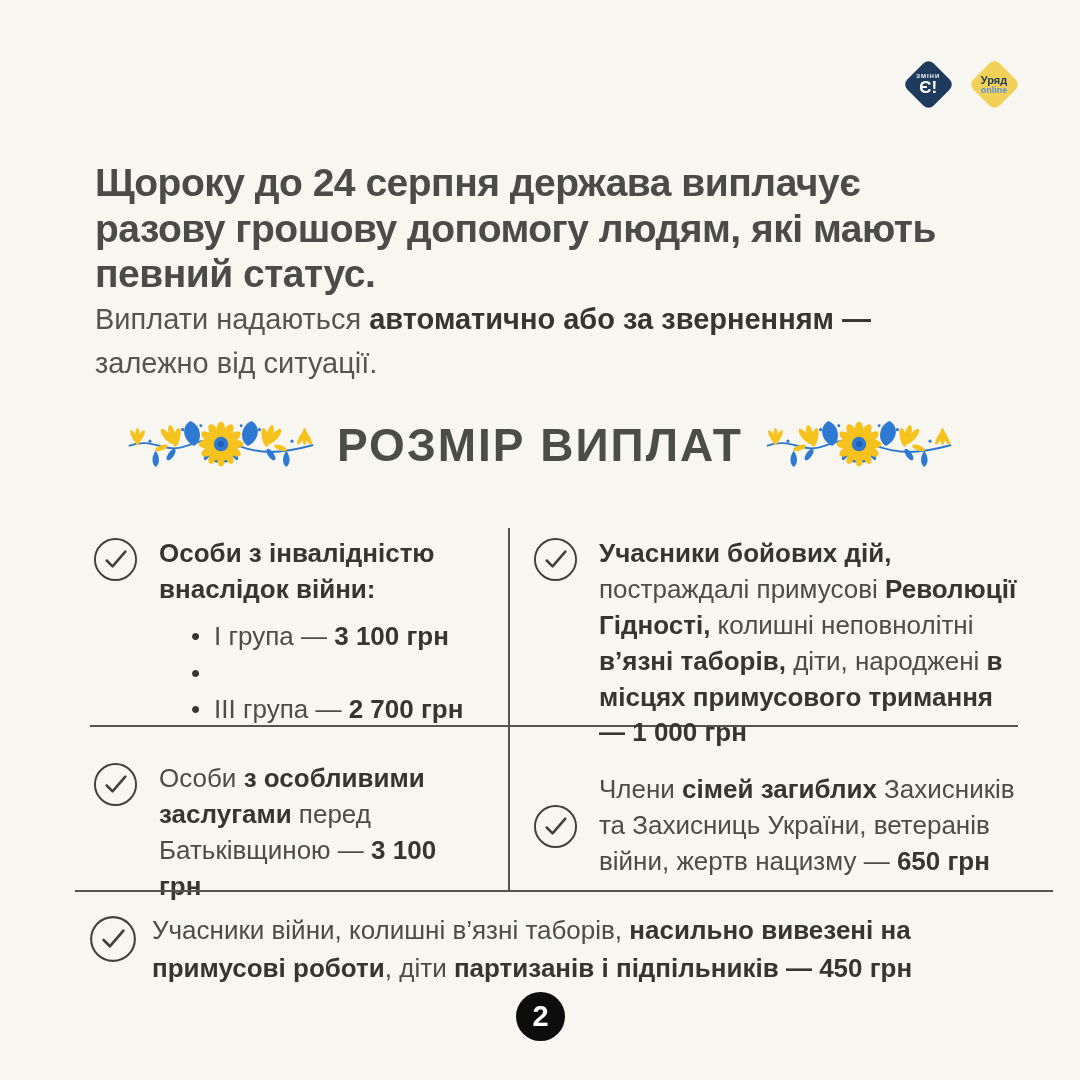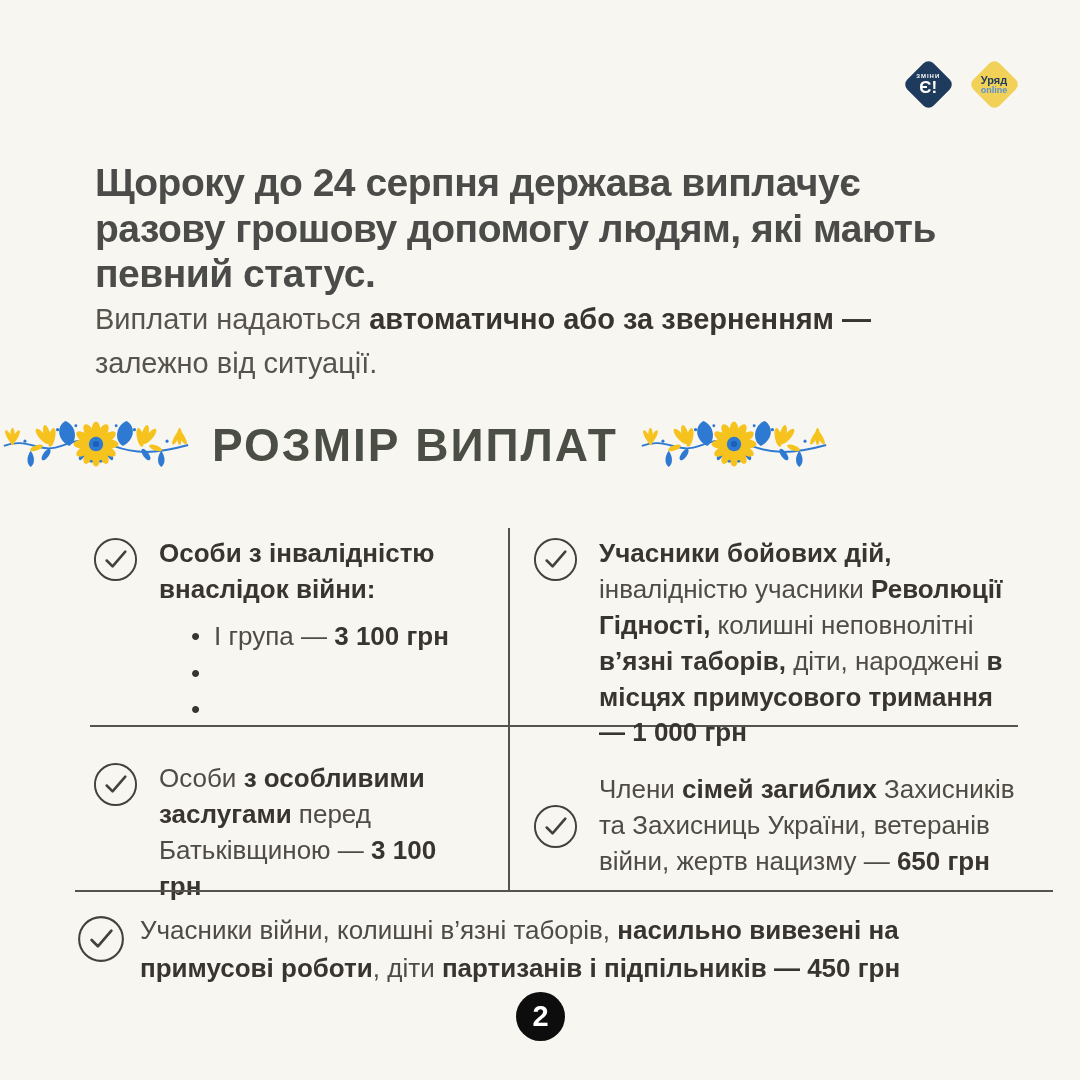--- a/index.html
+++ b/index.html
@@ -35,21 +35,21 @@
     font-size:39px; font-weight:700; color:#4b4b49; line-height:1.17; letter-spacing:-0.5px;
   }
   .subtitle {
     position:absolute; left:95px; top:298px; width:800px;
     font-size:29px; color:#57534d; line-height:1.5;
   }
 
   
   .section-row {
     position:absolute; top:416px; left:0; width:1080px;
-    display:flex; align-items:center; justify-content:flex-start; gap:20px;
+    display:flex; align-items:center; justify-content:center; gap:20px;
   }
   .section-title { font-size:46px; font-weight:700; letter-spacing:2px; color:#4a4e45; white-space:nowrap; }
   .orn { width:192px; height:58px; }
 
   
   .grid {
     position:absolute; left:90px; top:528px; width:928px;
     display:grid; grid-template-columns:418px 1fr;
   }
   .cell { display:flex; gap:20px; align-items:flex-start; }
@@ -59,21 +59,21 @@
   .cell-br { height:164px; border-left:2px solid #56524d; padding:34px 0 0 22px;align-items:center; }
   .check-svg { width:47px; height:47px; flex:0 0 auto; }
   .cell-text { font-size:26px; line-height:1.38; color:#4f4b45; }
   .cell-lead { font-size:26px; line-height:1.38; color:#4f4b45; margin-bottom:12px; }
   .bullet-row { display:flex; gap:14px; font-size:26px; line-height:1.3; margin:3px 0 0 32px; color:#4f4b45; }
   .bullet-dot { color:#38342f; }
 
   .wide-divider { position:absolute; left:75px; top:890px; width:978px; height:2px; background:#56524d; }
 
   .bottom-row {
-    position:absolute; left:76px; top:912px; width:925px;
+    position:absolute; left:88px; top:912px; width:925px;
     display:flex; gap:14px; align-items:flex-start;
   }
   .bottom-row .check-svg { width:50px; height:50px; margin-top:2px; }
   .bottom-text { font-size:26px; line-height:1.45; color:#4f4b45; }
 
   
   .page-badge {
     position:absolute; top:992px; left:516px;
     width:49px; height:49px; border-radius:50%;
     background:#0d0d0d; color:#fff;
@@ -201,29 +201,30 @@
       <div class="cell-lead"><span class="b">Особи з інвалідністю внаслідок війни:</span></div>
       <div class="bullet-row">
         <span class="bullet-dot">•</span>
         <span><span>І група — </span><span class="b">3 100 грн</span></span>
       </div>
       <div class="bullet-row">
         <span class="bullet-dot">•</span>
       </div>
       <div class="bullet-row">
         <span class="bullet-dot">•</span>
+        <span><span>ІІІ група — </span><span class="b">2 700 грн</span></span>
       </div>
     </div>
   </div>
 
   <div class="cell cell-tr">
     <svg class="check-svg">
         <use href="#check-sym"></use>
       </svg>
-    <div class="cell-text"><span class="b">Учасники бойових дій,</span><span> інвалідністю учасники </span><span class="b">Революції Гідності,</span><span> колишні неповнолітні </span><span class="b">в’язні таборів,</span><span> діти, народжені </span><span class="b">в місцях примусового тримання — 1 000 грн</span></div>
+    <div class="cell-text"><span class="b">Учасники бойових дій,</span><span> постраждалі примусові </span><span class="b">Революції Гідності,</span><span> колишні неповнолітні </span><span class="b">в’язні таборів,</span><span> діти, народжені </span><span class="b">в місцях примусового тримання — 1 000 грн</span></div>
   </div>
 
   <div class="cell cell-bl">
     <svg class="check-svg">
         <use href="#check-sym"></use>
       </svg>
     <div class="cell-text"><span>Особи </span><span class="b">з особливими заслугами</span><span> перед Батьківщиною — </span><span class="b">3 100 грн</span></div>
   </div>
 
   <div class="cell cell-br">

